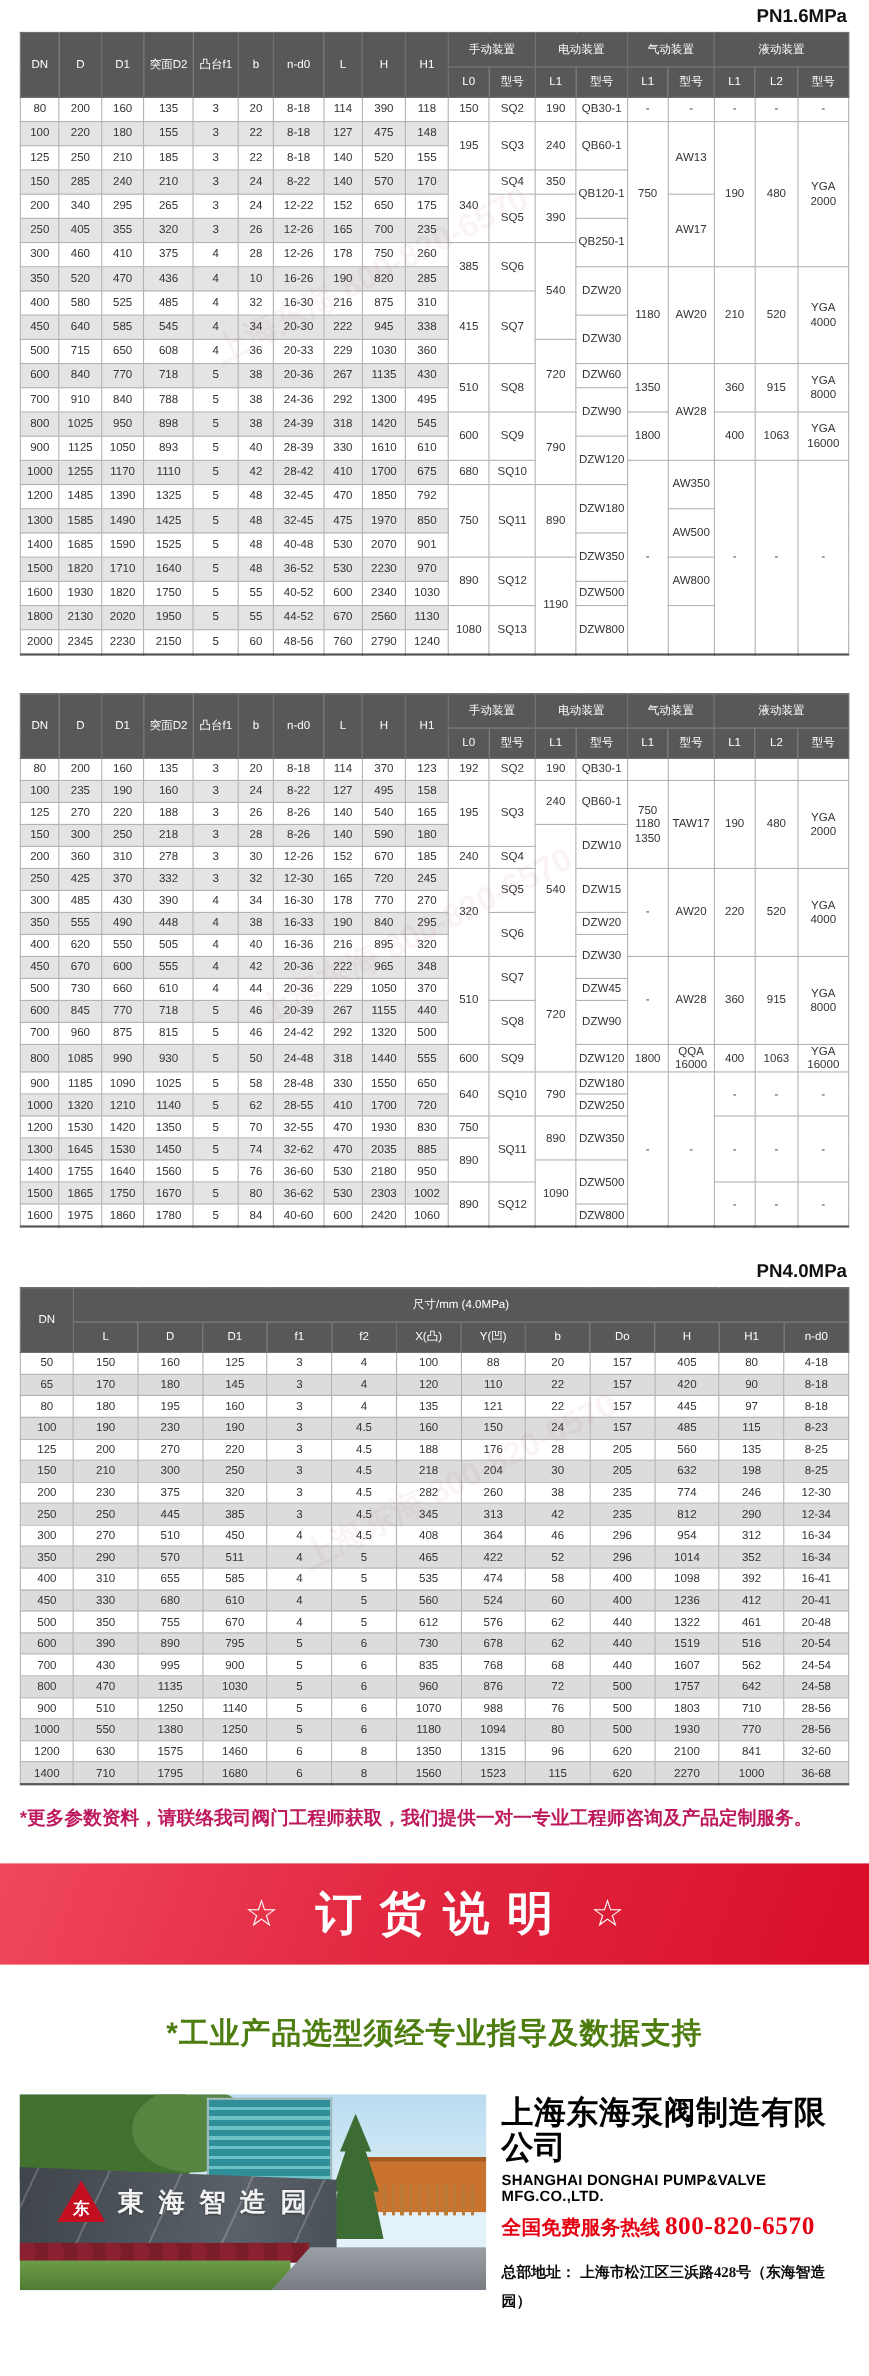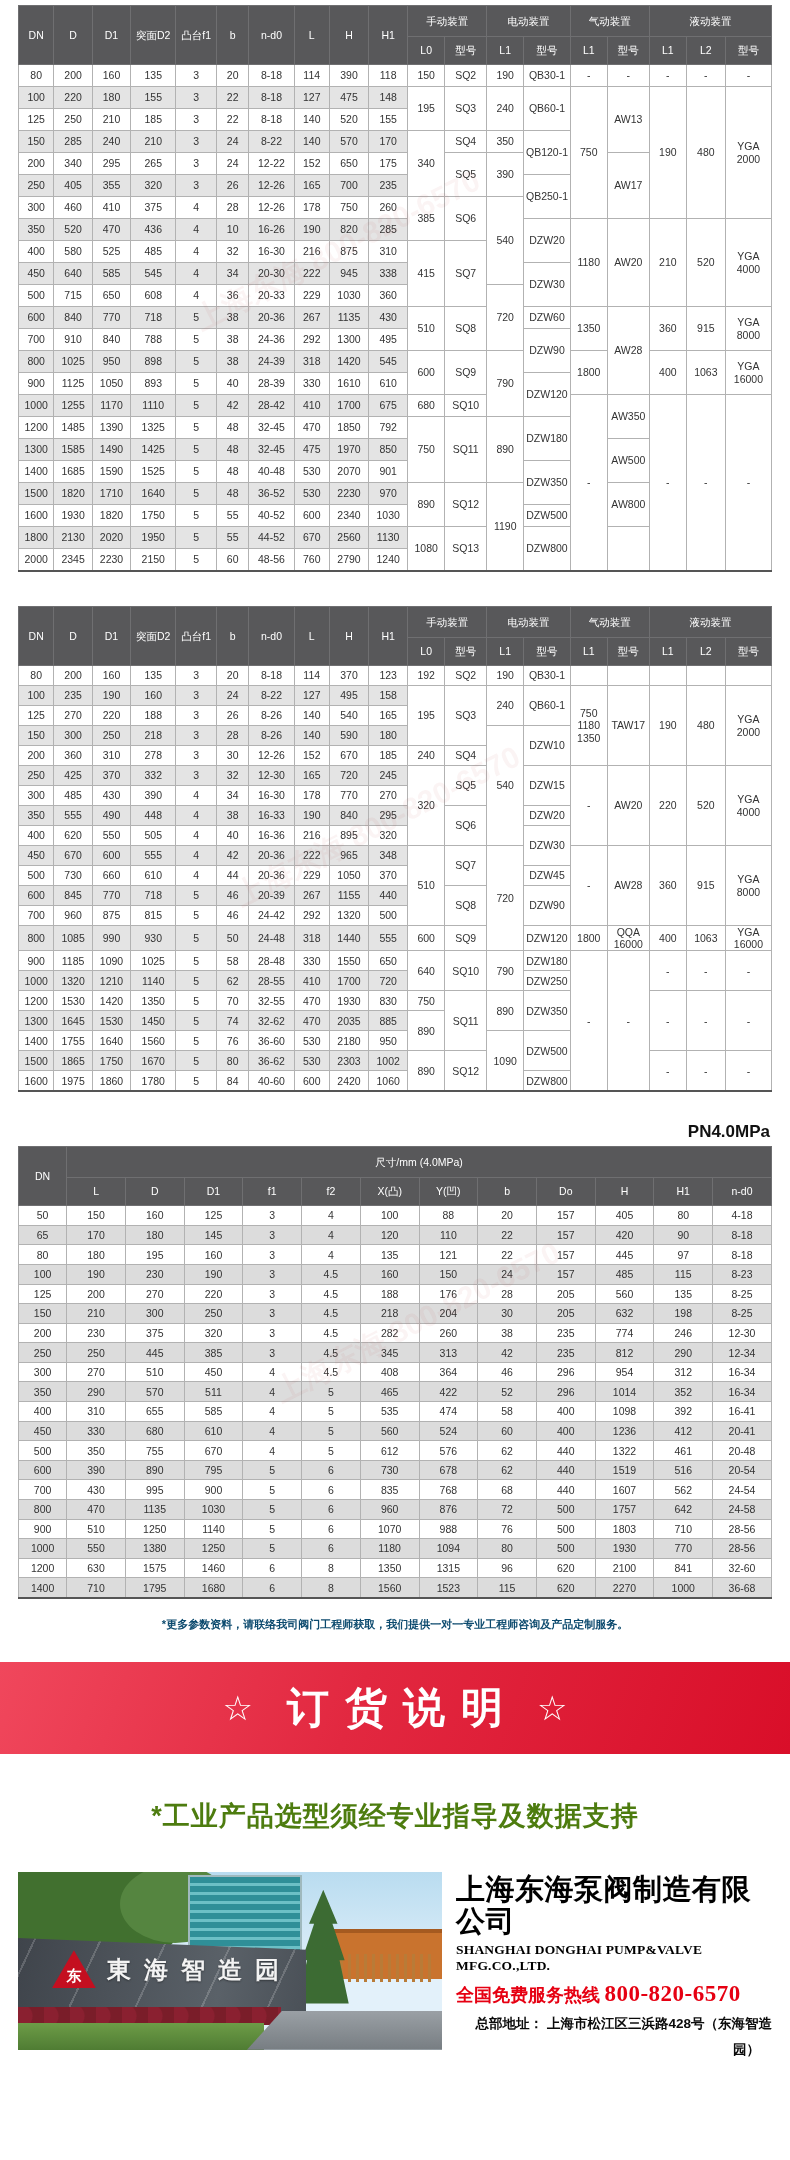--- a/index.html
+++ b/index.html
@@ -15,21 +15,21 @@
   table.spec thead tr:last-child th{height:27px;}
   table.spec td{border:1px solid #b2b2b2;text-align:center;font-size:10.5px;color:#333;
                 padding:0;white-space:pre-line;line-height:1.15;background:#fff;}
   .sec[data-sec="0"] td{height:21px;}
   .sec[data-sec="1"] td{height:19px;}
   .sec[data-sec="2"] td{height:18.6px;}
   table.spec td.alt{background:#e4e4e4;}
   .sec[data-sec="2"] table.spec td.alt{background:#dcdcdc;}
   .wm{position:absolute;z-index:5;pointer-events:none;transform:rotate(-27deg);
       font-size:30px;font-weight:bold;color:rgba(190,70,70,0.06);white-space:nowrap;}
-  .note{padding:0 18px;font-size:11px;font-weight:600;color:#0c4a6e;margin-top:18px;text-align:center;}
+  .note{padding:0 18px;font-size:17px;font-weight:600;color:#be185d;margin-top:18px;}
   .banner{margin-top:30px;height:92px;display:flex;align-items:center;justify-content:center;
           background:linear-gradient(110deg,#f0475c 0%,#e22840 45%,#d90e29 100%);}
   .banner .star{color:#fff;font-size:34px;font-weight:400;margin:0 18px;}
   .banner .b-title{color:#fff;font-size:42px;font-weight:900;letter-spacing:16px;text-indent:16px;}
   .notices{margin-top:42px;text-align:center;}
   .notice-line{font-size:27px;font-weight:800;color:#4d7c0f;line-height:1.55;letter-spacing:1px;}
   .footer{margin-top:34px;padding:0 18px;display:flex;}
   .photo{position:relative;width:424px;height:178px;overflow:hidden;flex:none;background:linear-gradient(#b9dcf0,#e3f1fa 60%);}
   .glass{position:absolute;left:40%;top:2%;width:26%;height:58%;
          background:repeating-linear-gradient(180deg,#2f8f98 0 6px,#6cc0c6 6px 9px);
@@ -53,35 +53,36 @@
         clip-path:polygon(50% 0,100% 100%,0 100%);}
   .logo span{position:absolute;left:50%;bottom:2px;transform:translateX(-50%);
         color:#fff;font-size:15px;font-weight:bold;}
   .shrub{position:absolute;left:0;bottom:14%;width:62%;height:10%;
         background:radial-gradient(circle at 10% 50%,#8a2030 0 45%,transparent 50%) 0 0/26px 100% repeat-x,#7a1d29;}
   .grass{position:absolute;left:0;bottom:0;width:58%;height:15%;background:linear-gradient(#6d9c47,#4f7c33);}
   .road{position:absolute;right:0;bottom:0;width:46%;height:22%;background:linear-gradient(#9aa0a5,#777d82);
         clip-path:polygon(18% 0,100% 0,100% 100%,0 100%);}
   .info{flex:1;padding-left:14px;padding-top:2px;}
   .co-cn{font-size:29px;font-weight:900;color:#000;letter-spacing:0.5px;line-height:1.1;}
-  .co-en{font-family:Liberation Serif, serif;font-size:13.5px;font-weight:bold;color:#000;
+  .co-en{font-family:Liberation Sans, sans-serif;font-size:13.5px;font-weight:bold;color:#000;
          letter-spacing:0.2px;margin-top:4px;}
   .hotline{margin-top:7px;color:#e60012;font-weight:800;}
   .hotline .h-lbl{font-size:18px;}
   .hotline .h-num{font-size:23px;font-family:"Liberation Serif",serif;letter-spacing:0.5px;}
-  .contacts{margin-top:4px;font-family:Liberation Sans, sans-serif;text-align:right;}
+  .contacts{margin-top:16px;font-family:Liberation Serif, serif;}
   .c-line{font-size:13.5px;font-weight:bold;color:#0a0a0a;line-height:1.93;}
   .c-lbl{margin-right:4px;}
   .c-val{margin-right:12px;}
 </style>
 </head>
 <body>
 
 <div class="sec" data-sec="0" style="padding-top:5px;">
   <div class="wm" style="left:180px;top:230px;">上海东海 800-820-6570</div>
+  <div class="tbl-title">PN1.6MPa</div>
   <div>
       <table class="spec">
         <colgroup>
           <col style="width: 4.7%;">
           <col style="width: 5.1%;">
           <col style="width: 5.1%;">
           <col style="width: 6%;">
           <col style="width: 5.4%;">
           <col style="width: 4.3%;">
           <col style="width: 6%;">

